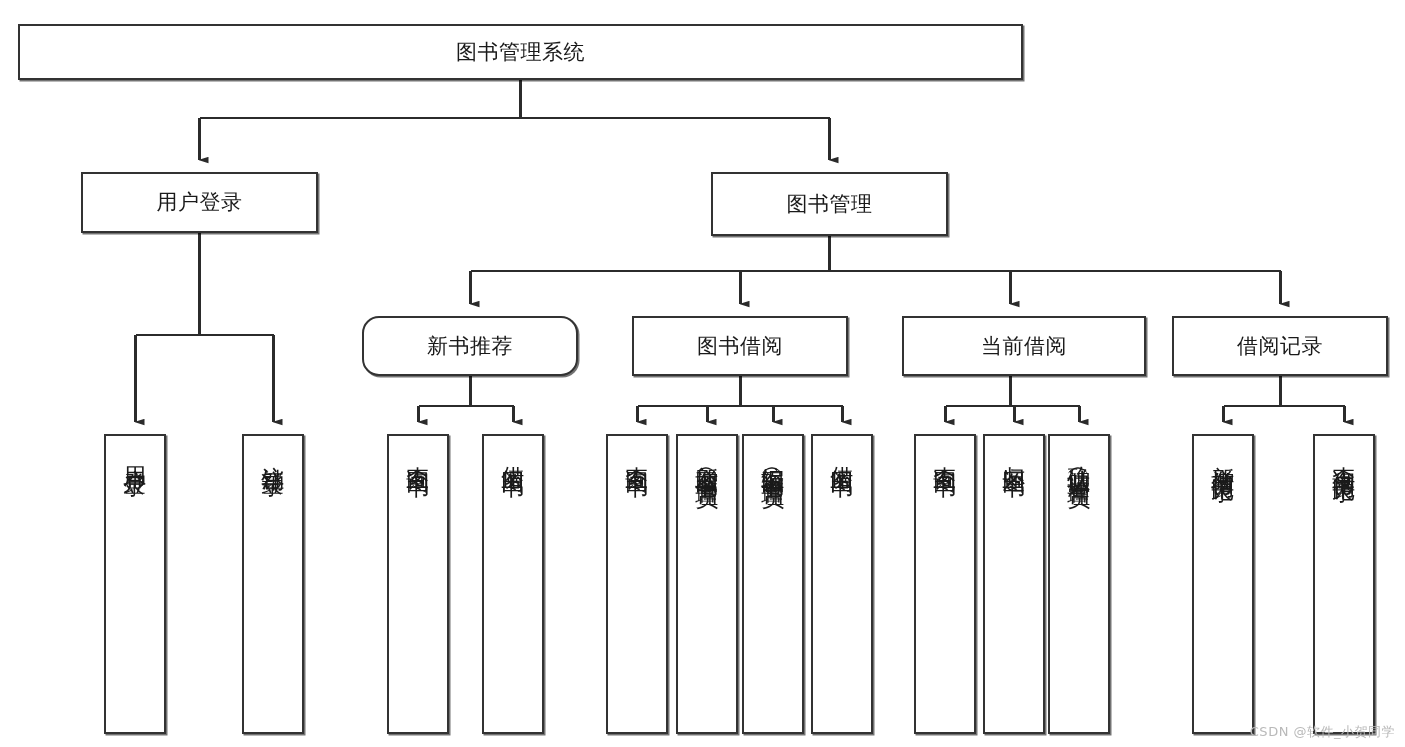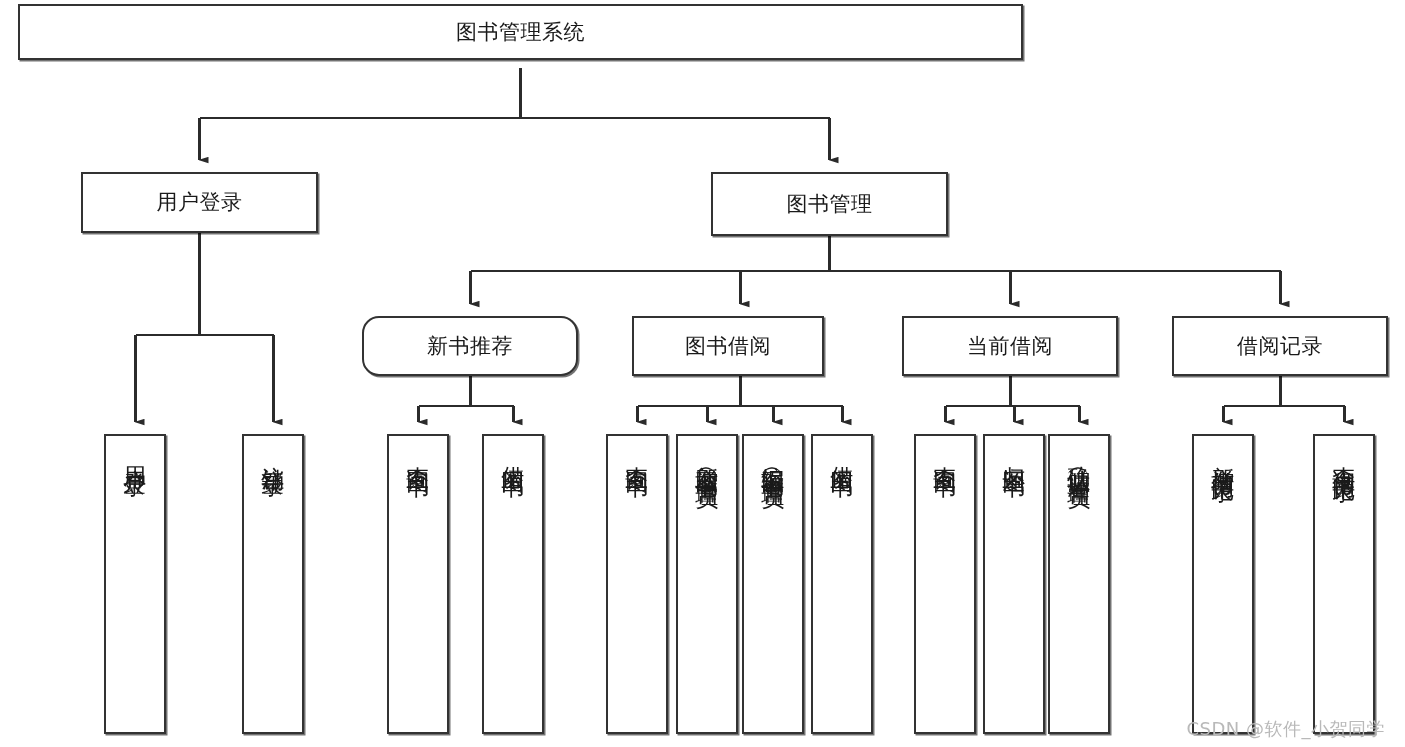--- a/index.html
+++ b/index.html
@@ -52,23 +52,23 @@
   .node-box.vertical .node-label {
     writing-mode: vertical-rl;
     text-orientation: upright;
     letter-spacing: 3px;
     font-size: 23px;
     white-space: nowrap;
     text-align: left;
   }
   .watermark {
     position: absolute;
-    right: 20px;
+    right: 10px;
     bottom: 6px;
-    font-size: 18px;
+    font-size: 13px;
     color: #b9b9b9;
     letter-spacing: 0.5px;
     white-space: nowrap;
     pointer-events: none;
     margin-top: 22px;
   }
 </style>
 </head>
 <body>
 
@@ -120,41 +120,41 @@
       <path d="M 1014.5 406 L 1014.5 422" marker-end="url(#arrowhead)"></path>
       <path d="M 1079.5 406 L 1079.5 422" marker-end="url(#arrowhead)"></path>
 
       <path d="M 1280.5 376 L 1280.5 406"></path>
       <path d="M 1223.5 406 L 1344.5 406"></path>
       <path d="M 1223.5 406 L 1223.5 422" marker-end="url(#arrowhead)"></path>
       <path d="M 1344.5 406 L 1344.5 422" marker-end="url(#arrowhead)"></path>
     </g>
   </svg>
 
-  <div class="node-box" id="root-node" style="left: 18px; top: 4px; width: 1005px; height: 56px;">
+  <div class="node-box" id="root-node" style="left: 18px; top: 24px; width: 1005px; height: 56px;">
     <span class="node-label">图书管理系统</span>
   </div>
 
   <div id="level2-container">
       <div class="node-box" style="left: 81px; top: 172px; width: 237px; height: 61px;">
         <span class="node-label">用户登录</span>
       </div>
       <div class="node-box" style="left: 711px; top: 172px; width: 237px; height: 64px;">
         <span class="node-label">图书管理</span>
       </div>
     </div>
 
   <div id="level3-container">
       <div class="node-box" style="left: 362px; top: 316px; width: 216px; height: 60px; border-radius: 17px;">
         <span class="node-label">新书推荐</span>
       </div>
-      <div class="node-box" style="left: 632px; top: 316px; width: 192px; height: 60px;">
+      <div class="node-box" style="left: 632px; top: 316px; width: 216px; height: 60px;">
         <span class="node-label">图书借阅</span>
       </div>
-      <div class="node-box" style="left: 902px; top: 316px; width: 216px; height: 60px;">
+      <div class="node-box" style="left: 902px; top: 316px; width: 244px; height: 60px;">
         <span class="node-label">当前借阅</span>
       </div>
       <div class="node-box" style="left: 1172px; top: 316px; width: 216px; height: 60px;">
         <span class="node-label">借阅记录</span>
       </div>
     </div>
 
   <div id="leaves-container">
       <div class="node-box vertical" style="left: 104px; top: 434px; width: 62px; height: 300px;">
         <span class="node-label">用户登录</span>

